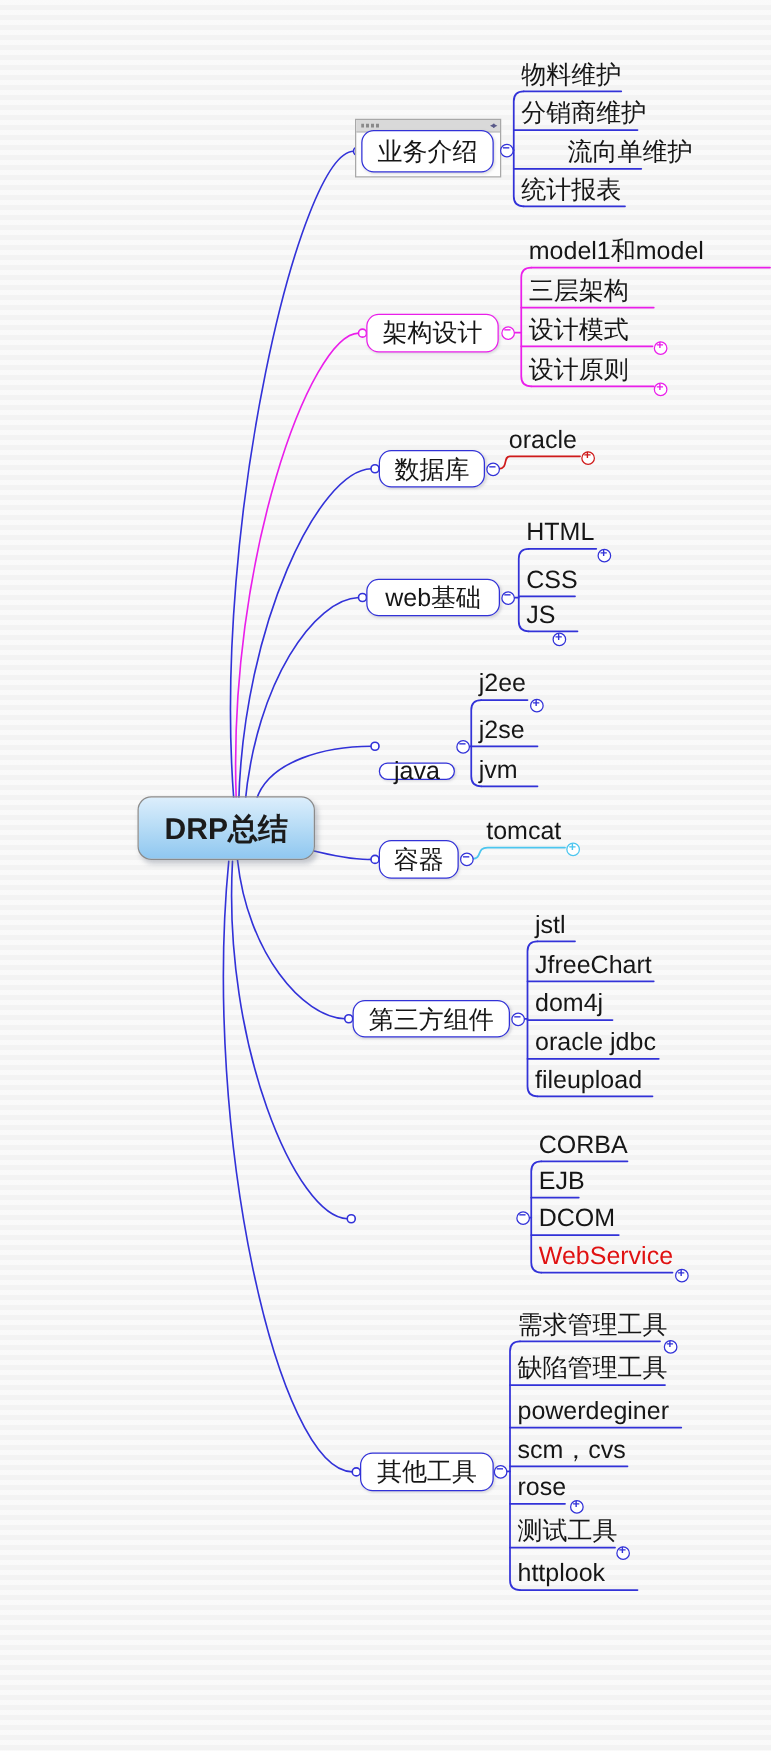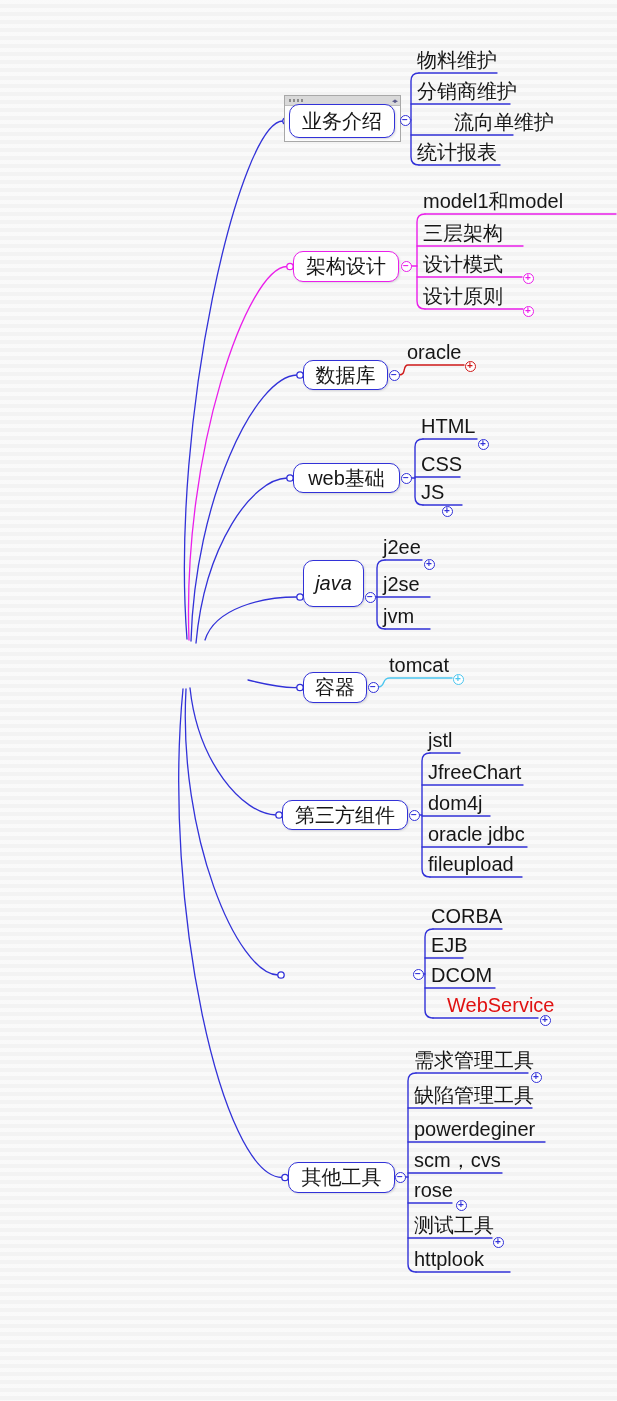--- a/index.html
+++ b/index.html
@@ -115,20 +115,23 @@
       <path d="M 405 1177 L 408 1177" fill="none" stroke="#3232d8" stroke-width="1.4" stroke-linecap="round"></path>
       <path d="M 416 1073 Q 408 1073, 408 1081 L 408 1264 Q 408 1272, 416 1272" fill="none" stroke="#3232d8" stroke-width="1.4" stroke-linecap="round"></path>
       <path d="M 416 1073 L 528 1073" fill="none" stroke="#3232d8" stroke-width="1.4" stroke-linecap="round"></path>
       <path d="M 408 1108 L 532 1108" fill="none" stroke="#3232d8" stroke-width="1.4" stroke-linecap="round"></path>
       <path d="M 408 1142 L 545 1142" fill="none" stroke="#3232d8" stroke-width="1.4" stroke-linecap="round"></path>
       <path d="M 408 1173 L 502 1173" fill="none" stroke="#3232d8" stroke-width="1.4" stroke-linecap="round"></path>
       <path d="M 408 1203 L 452 1203" fill="none" stroke="#3232d8" stroke-width="1.4" stroke-linecap="round"></path>
       <path d="M 408 1238 L 492 1238" fill="none" stroke="#3232d8" stroke-width="1.4" stroke-linecap="round"></path>
       <path d="M 416 1272 L 510 1272" fill="none" stroke="#3232d8" stroke-width="1.4" stroke-linecap="round"></path>
     </svg>
+  <div class="root-node" id="rootNode" style="left: 110px; top: 637px; width: 142px; height: 51px;">
+    <span>DRP总结</span>
+  </div>
 <div class="sel-frame" style="left: 284px; top: 95px; width: 117px; height: 47px;">
       <div class="sel-bar">
         <span class="sel-dots"></span>
         <span class="sel-arrows">◂▸</span>
       </div>
     </div>
     <div class="branch-node" style="left: 289px; top: 104px; width: 106px; height: 34px; border: 1.7px solid rgb(50, 50, 216);">
       <span>业务介绍</span>
     </div>
     <div class="badge" style="left: 399.5px; top: 114.5px; border-color: rgb(50, 50, 216);">
@@ -172,21 +175,21 @@
     </div>
     <div class="child-label" style="left: 421px; top: 415px; color: rgb(22, 22, 22);">HTML</div>
     <div class="badge" style="left: 477.5px; top: 438.5px; border-color: rgb(50, 50, 216);">
       <span style="color: rgb(50, 50, 216);">+</span>
     </div>
     <div class="child-label" style="left: 421px; top: 453px; color: rgb(22, 22, 22);">CSS</div>
     <div class="child-label" style="left: 421px; top: 481px; color: rgb(22, 22, 22);">JS</div>
     <div class="badge" style="left: 441.5px; top: 505.5px; border-color: rgb(50, 50, 216);">
       <span style="color: rgb(50, 50, 216);">+</span>
     </div>
-    <div class="branch-node" style="left: 303px; top: 560px; width: 61px; height: 47px; border: 1.7px solid rgb(50, 50, 216); font-style: italic;">
+    <div class="branch-node" style="left: 303px; top: 610px; width: 61px; height: 14px; border: 1.7px solid rgb(50, 50, 216);">
       <span>java</span>
     </div>
     <div class="badge" style="left: 364.5px; top: 591.5px; border-color: rgb(50, 50, 216);">
       <span style="color: rgb(50, 50, 216);">−</span>
     </div>
     <div class="child-label" style="left: 383px; top: 536px; color: rgb(22, 22, 22);">j2ee</div>
     <div class="badge" style="left: 423.5px; top: 558.5px; border-color: rgb(50, 50, 216);">
       <span style="color: rgb(50, 50, 216);">+</span>
     </div>
     <div class="child-label" style="left: 383px; top: 573px; color: rgb(22, 22, 22);">j2se</div>
@@ -211,21 +214,21 @@
     <div class="child-label" style="left: 428px; top: 761px; color: rgb(22, 22, 22);">JfreeChart</div>
     <div class="child-label" style="left: 428px; top: 792px; color: rgb(22, 22, 22);">dom4j</div>
     <div class="child-label" style="left: 428px; top: 823px; color: rgb(22, 22, 22);">oracle jdbc</div>
     <div class="child-label" style="left: 428px; top: 853px; color: rgb(22, 22, 22);">fileupload</div>
     <div class="badge" style="left: 412.5px; top: 968.5px; border-color: rgb(50, 50, 216);">
       <span style="color: rgb(50, 50, 216);">−</span>
     </div>
     <div class="child-label" style="left: 431px; top: 905px; color: rgb(22, 22, 22);">CORBA</div>
     <div class="child-label" style="left: 431px; top: 934px; color: rgb(22, 22, 22);">EJB</div>
     <div class="child-label" style="left: 431px; top: 964px; color: rgb(22, 22, 22);">DCOM</div>
-    <div class="child-label" style="left: 431px; top: 994px; color: rgb(224, 18, 18); margin-left: 16px;">WebService</div>
+    <div class="child-label" style="left: 431px; top: 994px; color: rgb(224, 18, 18);">WebService</div>
     <div class="badge" style="left: 539.5px; top: 1014.5px; border-color: rgb(50, 50, 216);">
       <span style="color: rgb(50, 50, 216);">+</span>
     </div>
     <div class="branch-node" style="left: 288px; top: 1162px; width: 107px; height: 31px; border: 1.7px solid rgb(50, 50, 216);">
       <span>其他工具</span>
     </div>
     <div class="badge" style="left: 394.5px; top: 1171.5px; border-color: rgb(50, 50, 216);">
       <span style="color: rgb(50, 50, 216);">−</span>
     </div>
     <div class="child-label" style="left: 414px; top: 1049px; color: rgb(22, 22, 22);">需求管理工具</div>

